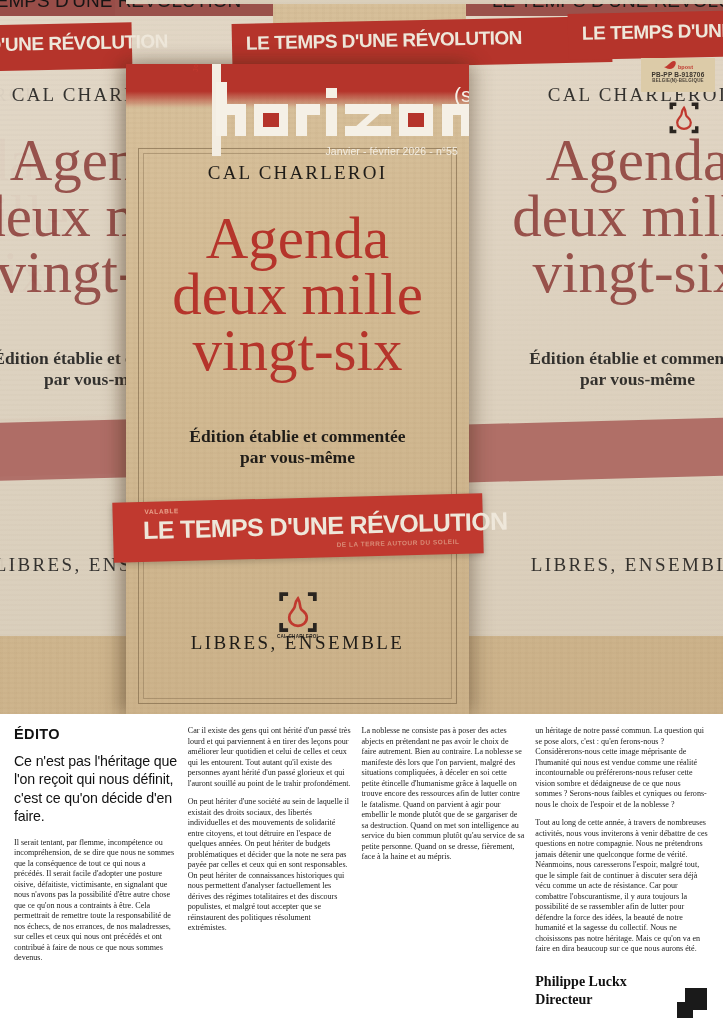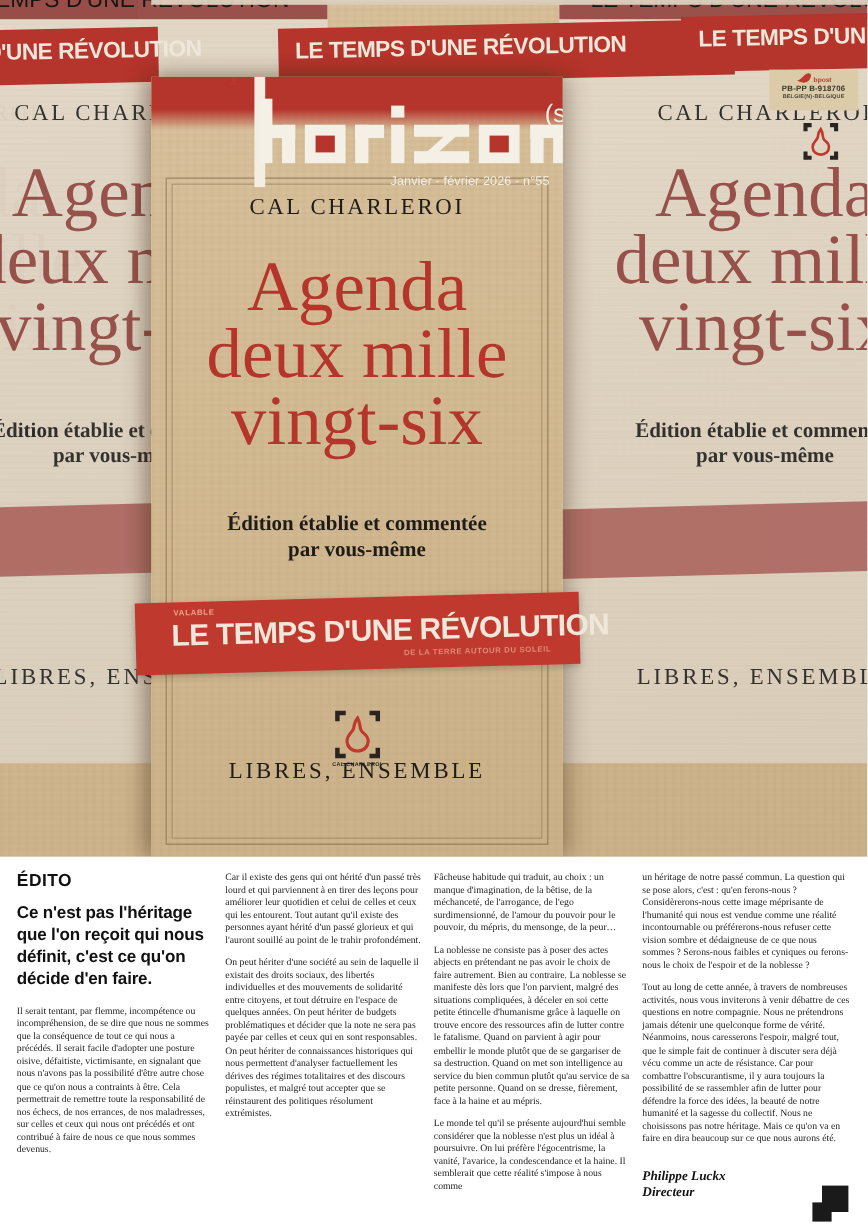--- a/index.html
+++ b/index.html
@@ -76,23 +76,23 @@
   .bpost{font-size:9px;color:#c0392f;font-weight:bold;text-align:center;line-height:1;}
   .stamp-l1{font-size:6.5px;color:#3a342c;font-weight:bold;text-align:center;letter-spacing:.2px;}
   .stamp-l2{font-size:4.5px;color:#4a4239;font-weight:bold;text-align:center;letter-spacing:.2px;}
 
   
   .edito{position:absolute;left:0;top:714px;width:723px;height:310px;background:#fff;padding:12px 14px 0 14px;box-sizing:border-box;}
   .cols{display:flex;gap:10px;}
   .col{width:165px;}
   .col:last-child{width:175px;}
   .kicker{font-size:14.5px;font-weight:bold;color:#111;letter-spacing:.4px;margin:0 0 10px 0;}
-  .lede{font-size:14.2px;font-weight:bold;color:#111;line-height:1.30;margin:0 0 12px 0;letter-spacing:-.15px;}
+  .lede{font-size:14.2px;font-weight:normal;color:#111;line-height:1.30;margin:0 0 12px 0;letter-spacing:-.15px;}
   .body p{font-family:"Liberation Serif",serif;font-size:8.1px;line-height:1.30;color:#1a1a1a;margin:0 0 8px 0;text-align:left;}
-  .sig{font-family:"Liberation Serif",serif;font-size:11px;font-weight:bold;color:#111;line-height:1.28;margin-top:18px;font-style:italic;}
+  .sig{font-family:"Liberation Serif",serif;font-size:14px;font-weight:bold;color:#111;line-height:1.28;margin-top:18px;}
   .endmark{position:absolute;right:16px;bottom:6px;width:30px;height:30px;}
   .endmark i{position:absolute;background:#1a1a1a;display:block;}
   .em1{left:8px;top:0;width:22px;height:22px;}
   .em2{left:0;top:14px;width:16px;height:16px;background:#1a1a1a;}
 </style>
 </head>
 <body>
 
 <div class="page">
 
@@ -277,23 +277,21 @@
 
       <div class="col">
         <div class="body">
           <p>Car il existe des gens qui ont hérité d'un passé très lourd et qui parviennent à en tirer des leçons pour améliorer leur quotidien et celui de celles et ceux qui les entourent. Tout autant qu'il existe des personnes ayant hérité d'un passé glorieux et qui l'auront souillé au point de le trahir profondément.</p>
           <p>On peut hériter d'une société au sein de laquelle il existait des droits sociaux, des libertés individuelles et des mouvements de solidarité entre citoyens, et tout détruire en l'espace de quelques années. On peut hériter de budgets problématiques et décider que la note ne sera pas payée par celles et ceux qui en sont responsables. On peut hériter de connaissances historiques qui nous permettent d'analyser factuellement les dérives des régimes totalitaires et des discours populistes, et malgré tout accepter que se réinstaurent des politiques résolument extrémistes.</p>
         </div>
       </div>
 
       <div class="col">
         <div class="body">
-          <p>Fâcheuse habitude qui traduit, au choix : un manque d'imagination, de la bêtise, de la méchanceté, de l'arrogance, de l'ego surdimensionné, de l'amour du pouvoir pour le pouvoir, du mépris, du mensonge, de la peur…</p>
           <p>La noblesse ne consiste pas à poser des actes abjects en prétendant ne pas avoir le choix de faire autrement. Bien au contraire. La noblesse se manifeste dès lors que l'on parvient, malgré des situations compliquées, à déceler en soi cette petite étincelle d'humanisme grâce à laquelle on trouve encore des ressources afin de lutter contre le fatalisme. Quand on parvient à agir pour embellir le monde plutôt que de se gargariser de sa destruction. Quand on met son intelligence au service du bien commun plutôt qu'au service de sa petite personne. Quand on se dresse, fièrement, face à la haine et au mépris.</p>
-          <p>Le monde tel qu'il se présente aujourd'hui semble considérer que la noblesse n'est plus un idéal à poursuivre. On lui préfère l'égocentrisme, la vanité, l'avarice, la condescendance et la haine. Il semblerait que cette réalité s'impose à nous comme</p>
         </div>
       </div>
 
       <div class="col">
         <div class="body">
           <p>un héritage de notre passé commun. La question qui se pose alors, c'est : qu'en ferons-nous ? Considèrerons-nous cette image méprisante de l'humanité qui nous est vendue comme une réalité incontournable ou préférerons-nous refuser cette vision sombre et dédaigneuse de ce que nous sommes ? Serons-nous faibles et cyniques ou ferons-nous le choix de l'espoir et de la noblesse ?</p>
           <p>Tout au long de cette année, à travers de nombreuses activités, nous vous inviterons à venir débattre de ces questions en notre compagnie. Nous ne prétendrons jamais détenir une quelconque forme de vérité. Néanmoins, nous caresserons l'espoir, malgré tout, que le simple fait de continuer à discuter sera déjà vécu comme un acte de résistance. Car pour combattre l'obscurantisme, il y aura toujours la possibilité de se rassembler afin de lutter pour défendre la force des idées, la beauté de notre humanité et la sagesse du collectif. Nous ne choisissons pas notre héritage. Mais ce qu'on va en faire en dira beaucoup sur ce que nous aurons été.</p>
         </div>
         <div class="sig">
           <div>Philippe Luckx</div>

